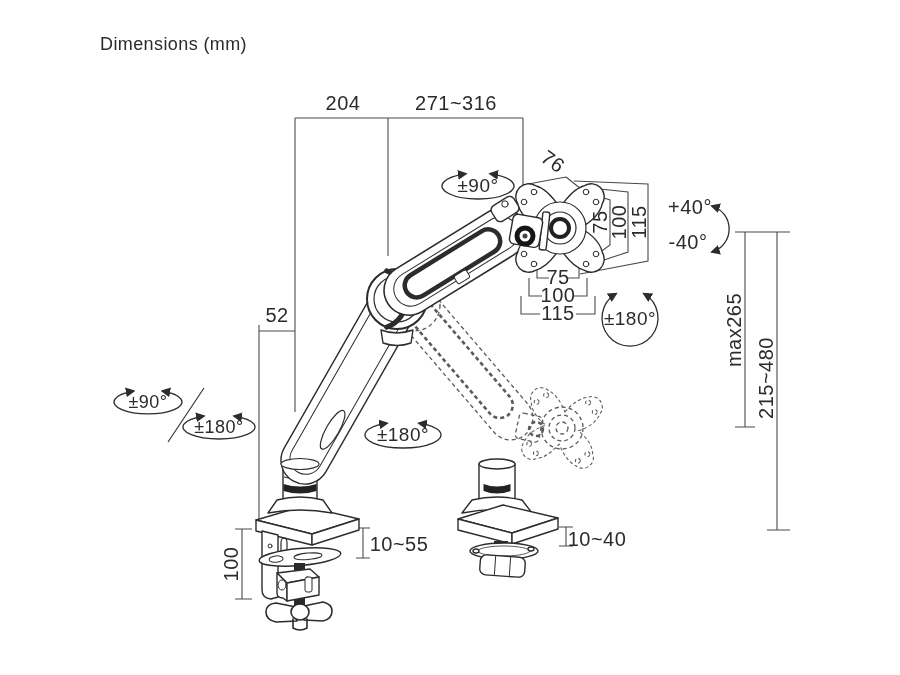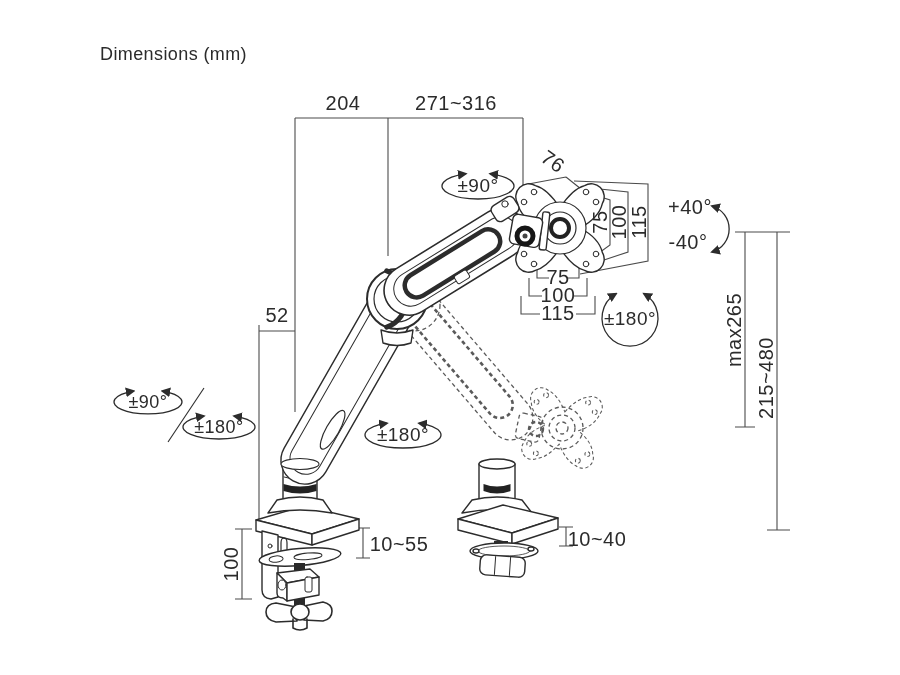--- a/index.html
+++ b/index.html
@@ -1,18 +1,18 @@
 <!DOCTYPE html>
 <html><head>
 <meta charset="utf-8">
 <style>
   html,body{margin:0;padding:0;background:#fff;}
   .canvas{position:relative;width:900px;height:675px;background:#fff;overflow:hidden;
           font-family:"Liberation Sans",sans-serif;}
-  .title{position:absolute;left:100px;top:44px;font-size:18px;color:#2b2b2b;
+  .title{position:absolute;left:100px;top:34px;font-size:18px;color:#2b2b2b;
          letter-spacing:.4px;}
   svg{position:absolute;left:0;top:0;}
   svg text{font-family:"Liberation Sans",sans-serif;letter-spacing:.5px;}
 </style>
 </head>
 <body>
 
 <div class="canvas">
   <div class="title">Dimensions (mm)</div>
 

